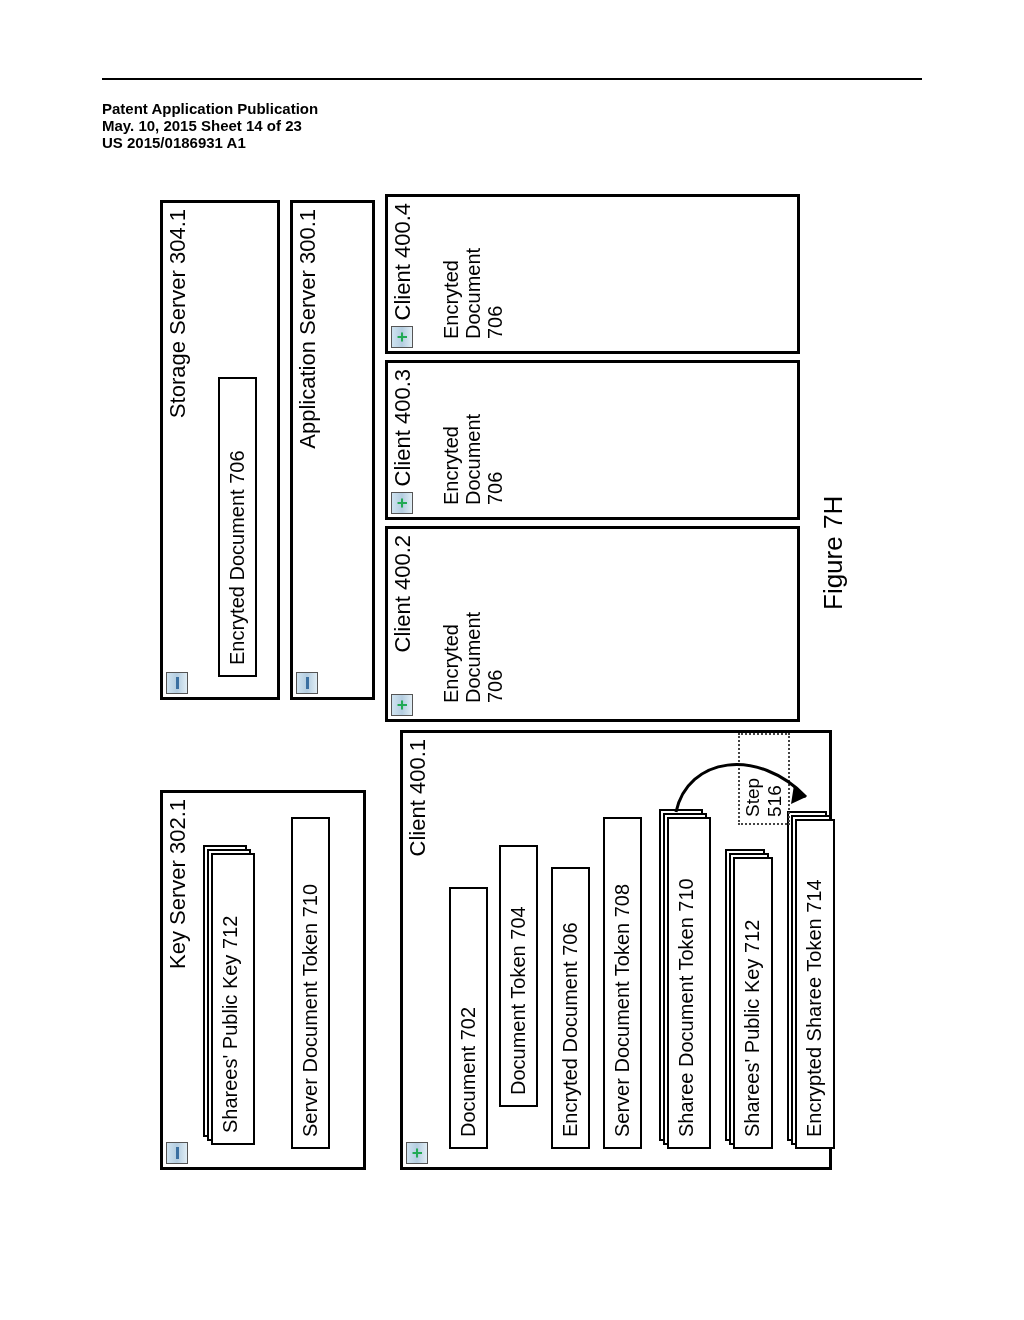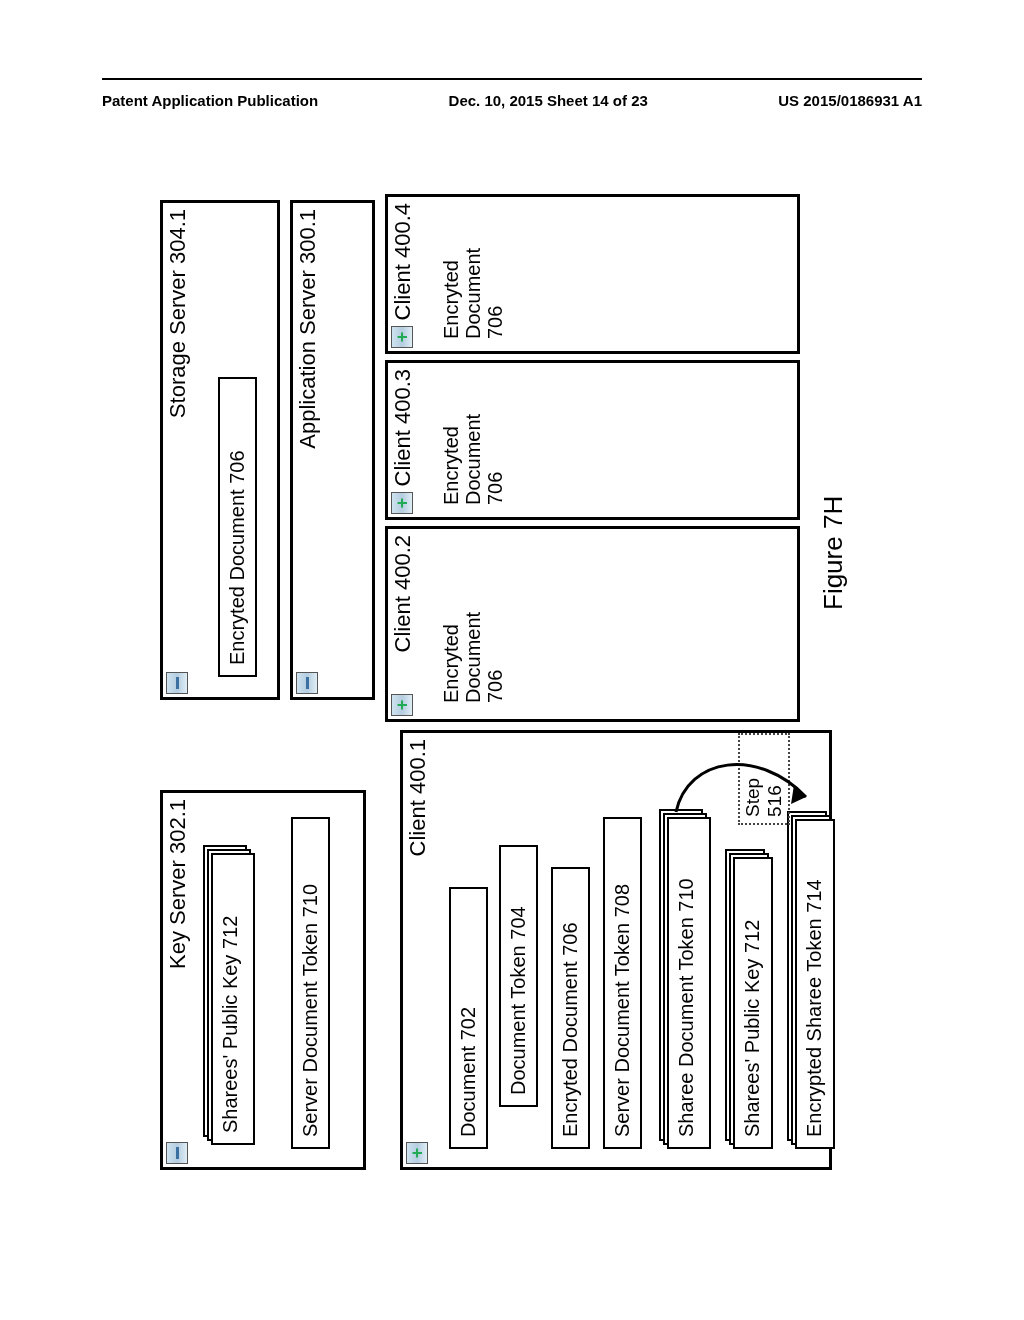--- a/index.html
+++ b/index.html
@@ -9,27 +9,28 @@
     background: #fff;
     font-family: Arial, Helvetica, sans-serif;
     position: relative;
     color: #000;
   }
   .header {
     position: absolute;
     top: 78px;
     left: 0; right: 0;
     border-top: 2px solid #000;
-    padding-top: 12px;
+    padding-top: 20px;
     display: flex;
     justify-content: space-between;
     width: 820px;
     margin-left: 102px;
     font-size: 15px;
     font-weight: bold;
+    flex-direction: column;
   }
   .page {
     position: absolute;
     left: 130px;
     top: 160px;
     width: 760px;
     height: 1040px;
   }
   
   .fig {
@@ -106,21 +107,21 @@
     font-size: 20px;
     line-height: 1.1;
     text-align: left;
   }
 </style>
 </head>
 <body>
 
 <div class="header">
   <span>Patent Application Publication</span>
-  <span>Dec. 10, 2015  Sheet 14 of 23</span>
+  <span>May. 10, 2015  Sheet 14 of 23</span>
   <span>US 2015/0186931 A1</span>
 </div>
 
 <div class="page">
   <div class="fig">
 
     <div class="box" style="left:0; top:0; width:380px; height:206px;">
       <div class="win-icon dash"></div>
       <div class="label-tr">Key Server 302.1</div>
 

